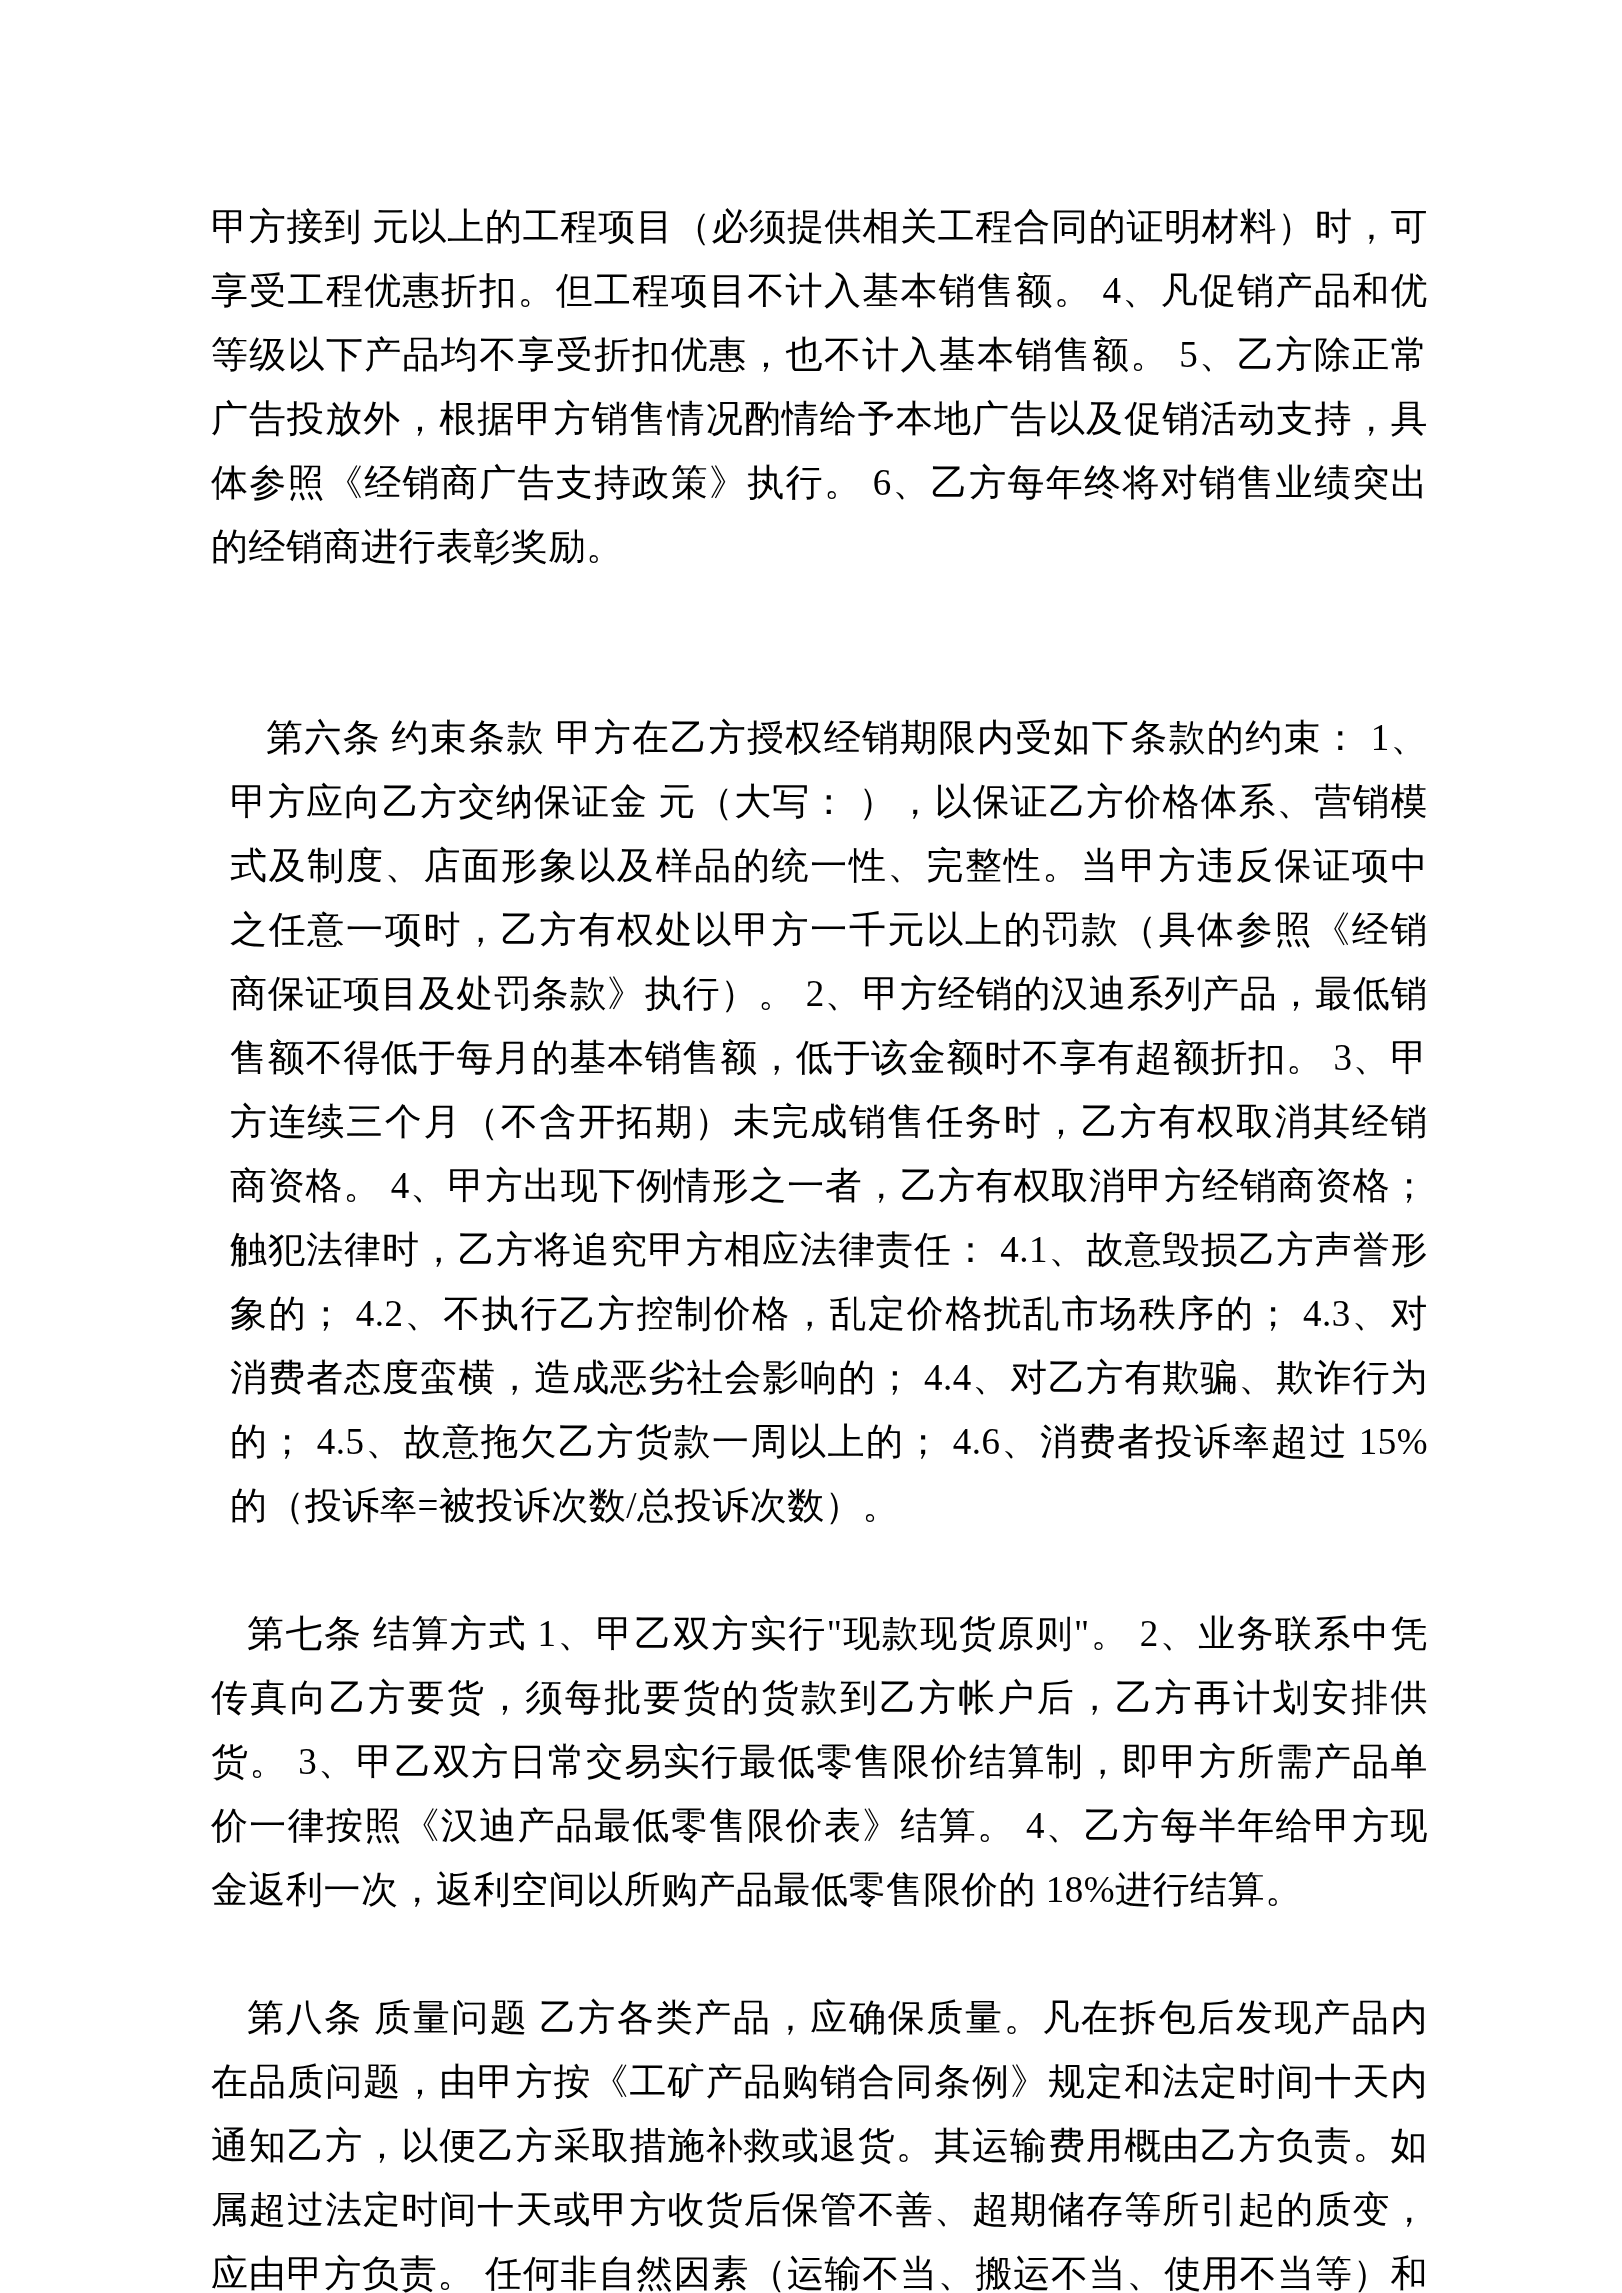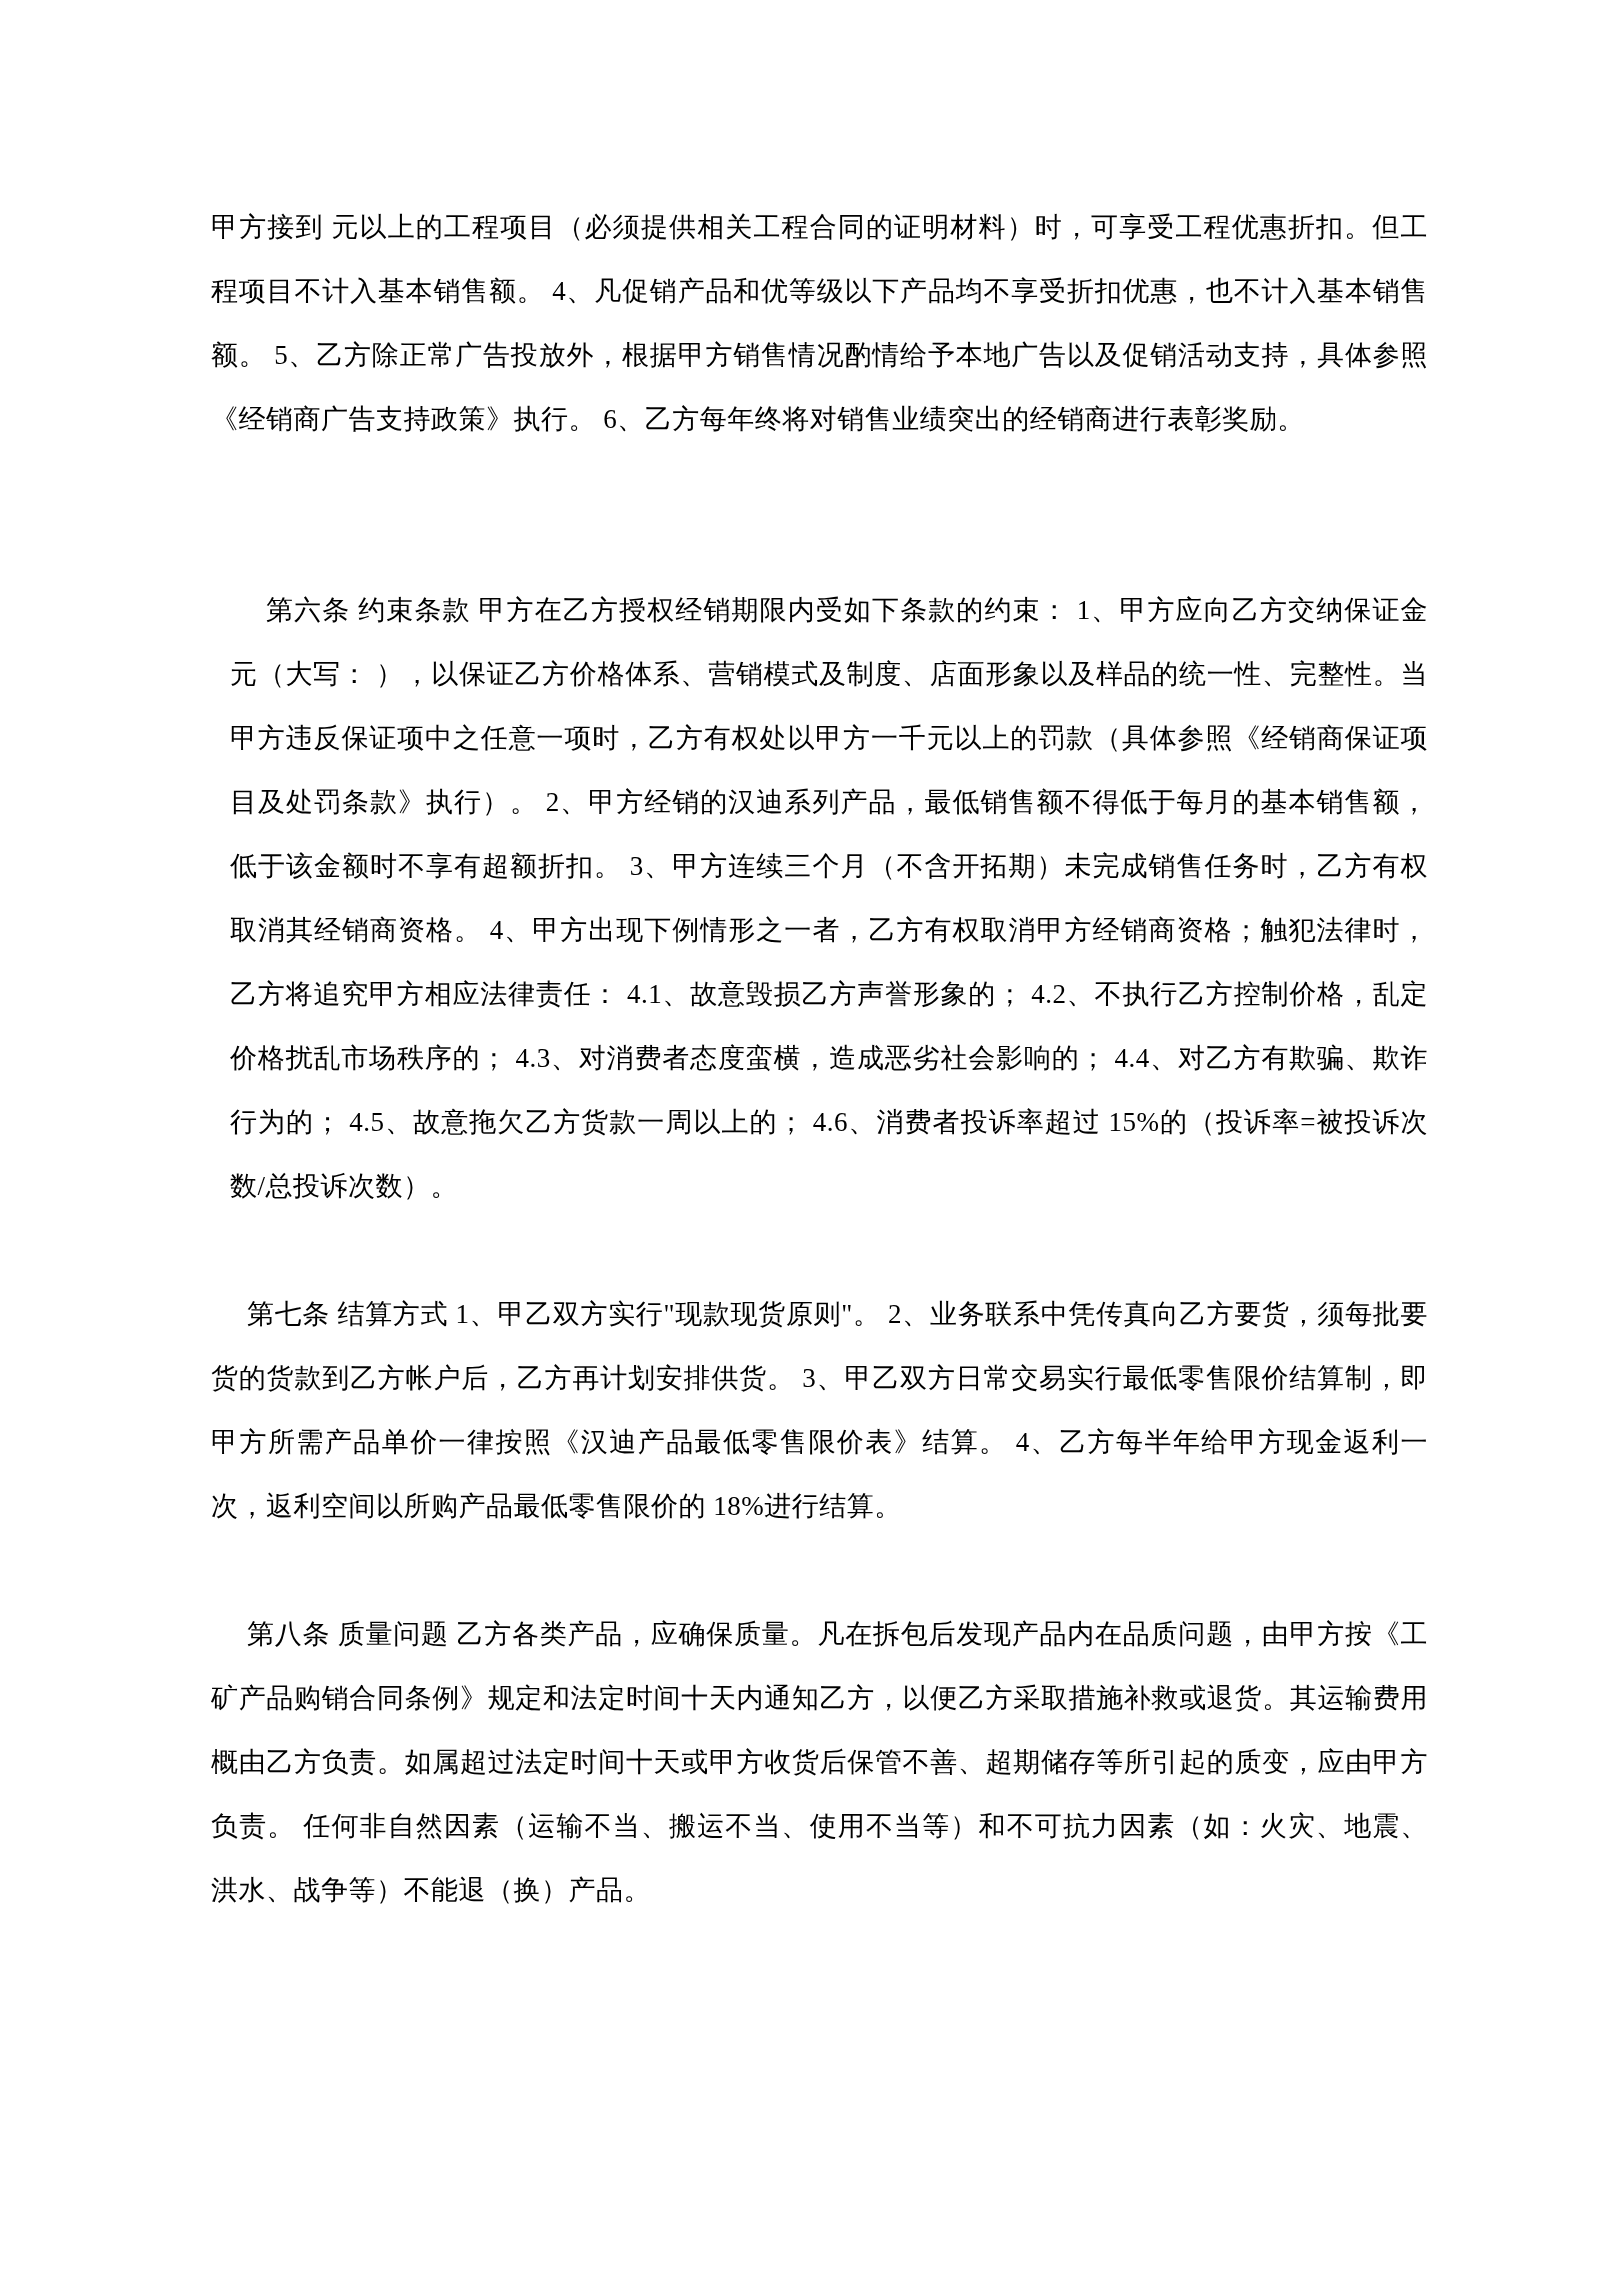--- a/index.html
+++ b/index.html
@@ -11,21 +11,21 @@
     position: relative;
     width: 1623px;
     height: 2294px;
     box-sizing: border-box;
     background: #ffffff;
     padding: 195px 195px 0 211px;
     overflow: hidden;
   }
   .para {
     font-family: "Liberation Serif", "DejaVu Serif", serif;
-    font-size: 27px;
+    font-size: 37px;
     line-height: 64px;
     color: #000000;
     text-align: justify;
     letter-spacing: 0.5px;
     margin: 0;
     word-break: break-all;
   }
   .indent {
     text-indent: 36px;
   }

